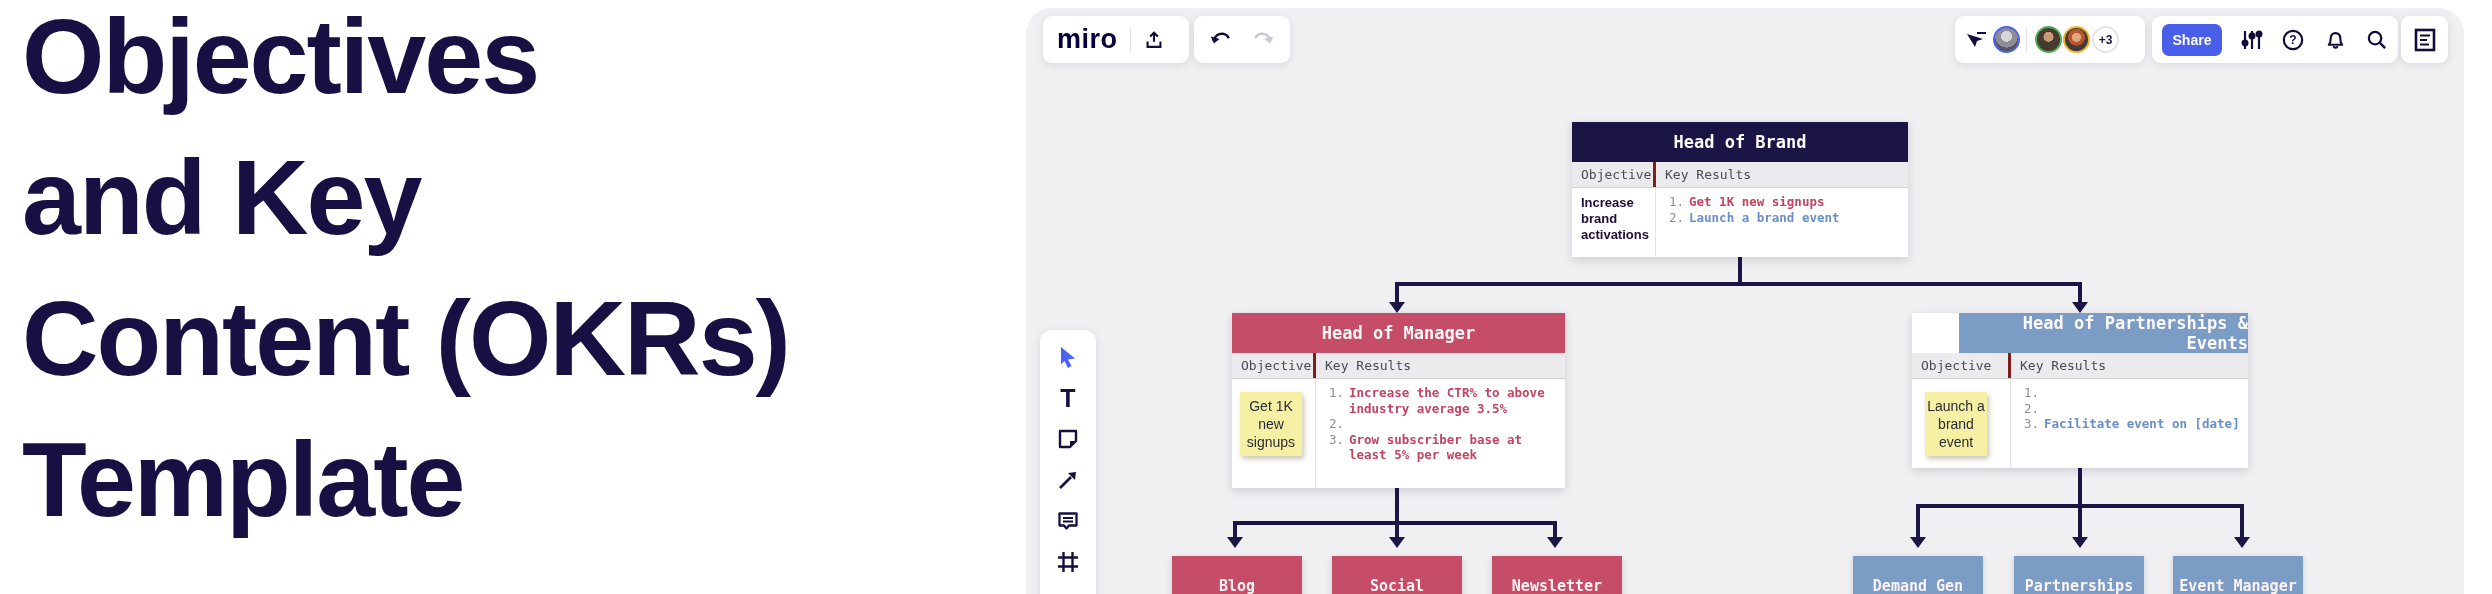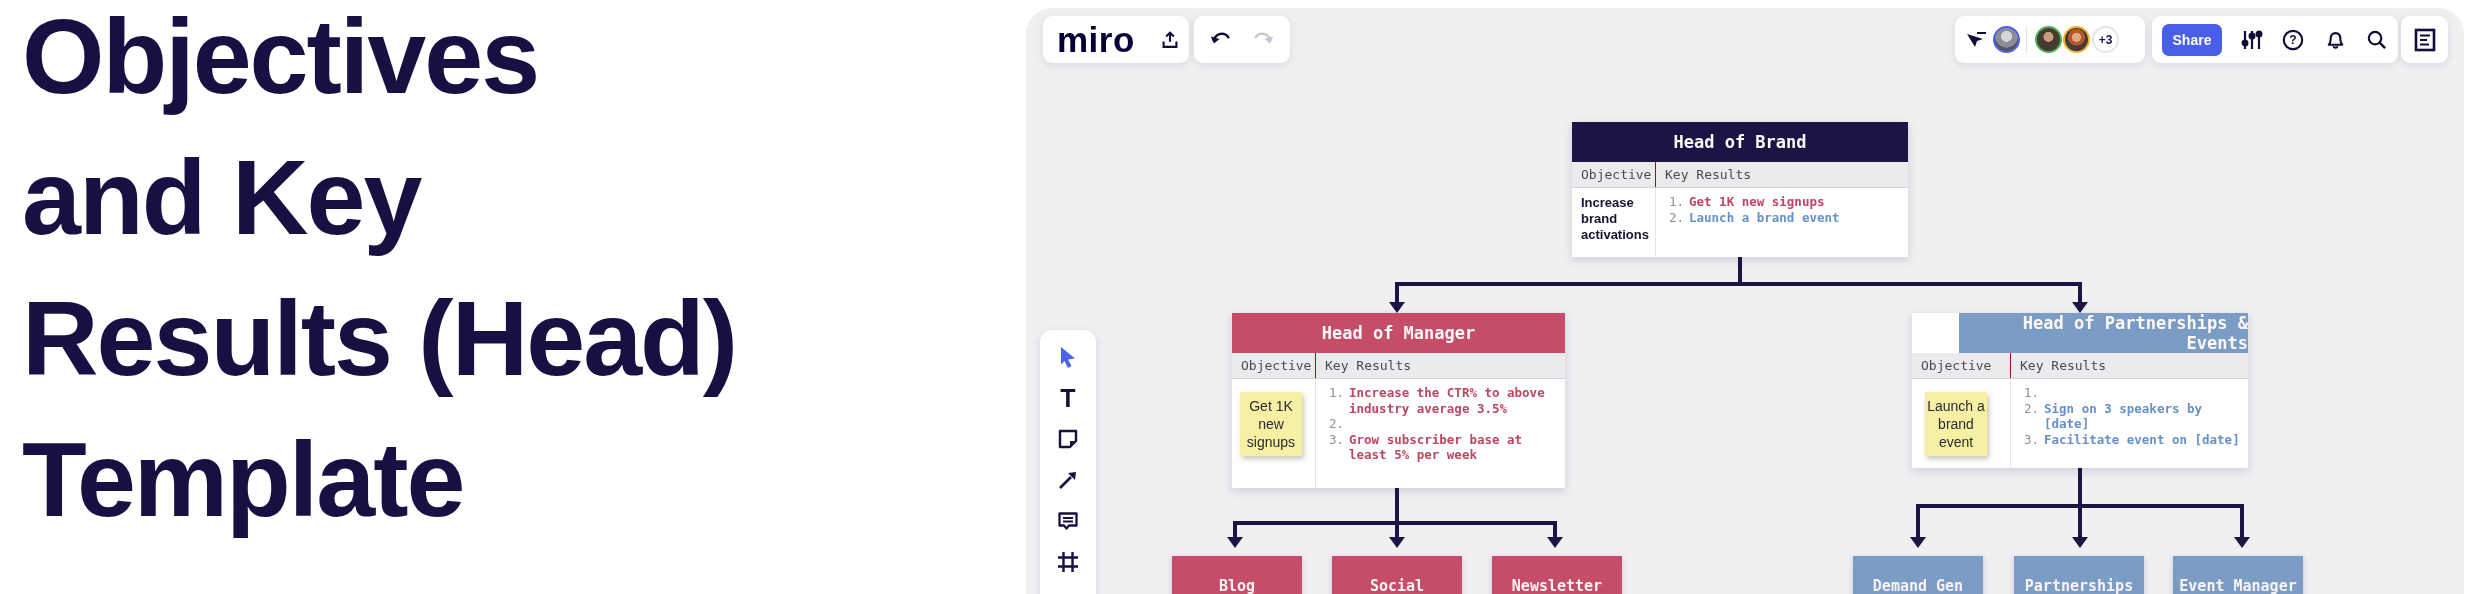--- a/index.html
+++ b/index.html
@@ -17,21 +17,21 @@
   
   .panel { position:absolute; background:#ffffff; border-radius:9px;
            box-shadow:0 2px 8px rgba(20,20,60,.10); display:flex; align-items:center; }
   .tb { top:8px; height:47px; }
   .panel-logo   { left:17px;   width:146px; padding:0 14px; gap:12px; }
   .panel-undo   { left:168px;  width:96px;  justify-content:center; gap:18px; }
   .panel-collab { left:929px;  width:190px; padding:0 10px; gap:6px; }
   .panel-share  { left:1126px; width:246px; padding:0 10px; gap:0; justify-content:space-between; }
   .panel-notes  { left:1375px; width:47px;  justify-content:center; }
 
-  .miro-logo { font-size:35px; font-weight:700; color:#050038; letter-spacing:.5px; }
+  .miro-logo { font-size:27px; font-weight:700; color:#050038; letter-spacing:.5px; }
   .vdiv { width:1px; height:26px; background:#e2e2e8; }
   .icon-btn { display:flex; align-items:center; justify-content:center; }
 
   .avatar { width:27px; height:27px; border-radius:50%; border:2px solid; flex:none; }
   .avatar-1 { border-color:#4c63f2; background:radial-gradient(circle at 50% 36%, #d6d6da 0 29%, #8d8d96 30% 60%, #565660 61%); }
   .avatar-2 { border-color:#4db054; background:radial-gradient(circle at 50% 38%, #c79a78 0 27%, #473a31 28%); margin-left:2px; }
   .avatar-3 { border-color:#f0b429; background:radial-gradient(circle at 50% 40%, #dca87f 0 25%, #b8542e 26% 46%, #413c38 47%); margin-left:-5px; }
   .extra { width:27px; height:27px; border-radius:50%; background:#fff; border:2px solid #e4e4ea;
            display:flex; align-items:center; justify-content:center;
            font-size:12px; font-weight:700; color:#1a1448; margin-left:-4px; }
@@ -47,21 +47,21 @@
 
   
   .okr-table { position:absolute; background:#fff; box-shadow:0 3px 9px rgba(20,20,70,.16); }
   .okr-head { height:40px; display:flex; align-items:center; justify-content:center;
               font-family:"DejaVu Sans Mono", monospace; font-weight:700; font-size:17px; color:#fdf8f8;text-align:right; }
   .head-navy { background:#1a1545; }
   .head-red  { background:#c64d67; }
   .head-blue { background:#7b9cc4;margin-left:47px; }
   .okr-cols { height:26px; background:#ebebee; border-bottom:1px solid #d2d2d9; display:flex;
               font-family:"DejaVu Sans Mono", monospace; font-size:13px; color:#4a4a55; align-items:center; }
-  .col-obj { padding-left:9px; height:100%; display:flex; align-items:center; border-right:1px solid #7f1d1d; }
+  .col-obj { padding-left:9px; height:100%; display:flex; align-items:center; border-right:3px solid #7f1d1d; }
   .col-kr  { padding-left:9px; }
   .okr-body { display:flex; }
   .body-obj { border-right:1px solid #e3e3e8; flex:none; }
   .obj-text { padding:7px 4px 0 9px; font-size:13px; line-height:16px; font-weight:700; color:#1a1035; }
   .kr-list { padding:6px 4px 0 6px; }
   .kr-item { display:flex; font-family:"DejaVu Sans Mono", monospace; font-size:12.5px; line-height:15.5px; }
   .kr-num { width:22px; flex:none; text-align:right; margin-right:5px; color:#8e8e99; }
   .kr-txt { font-weight:700; }
   .kr-red  { color:#c04563; }
   .kr-blue { color:#6790c8; }
@@ -88,21 +88,21 @@
   svg { display:block; }
 </style>
 </head>
 <body>
 
 <div class="screen">
 
   <div class="hero">
     <div class="line">Objectives</div>
     <div class="line">and Key</div>
-    <div class="line">Results (Head)</div>
+    <div class="line">Content (OKRs)</div>
     <div class="line">Template</div>
   </div>
 
   <div class="board">
 
     <div class="panel tb panel-logo">
       <span class="miro-logo">miro</span>
       <span class="vdiv"></span>
       <span class="icon-btn">
         <svg width="22" height="22" viewBox="0 0 24 24">
@@ -286,21 +286,20 @@
       <div class="okr-body" style="height:88px;">
         <div class="body-obj" style="width:99px; padding:13px 0 0 13px;">
           <div class="sticky">Launch a brand event</div>
         </div>
         <div class="kr-list">
           <div class="kr-item">
             <span class="kr-num">1.</span>
           </div>
           <div class="kr-item">
             <span class="kr-num">2.</span>
-            <span class="kr-txt kr-blue">Sign on 3 speakers by [date]</span>
           </div>
           <div class="kr-item">
             <span class="kr-num">3.</span>
             <span class="kr-txt kr-blue">Facilitate event on [date]</span>
           </div>
         </div>
       </div>
     </div>
 
     <div class="cline" style="left:369px; top:480px; width:4px; height:37px;"></div>

